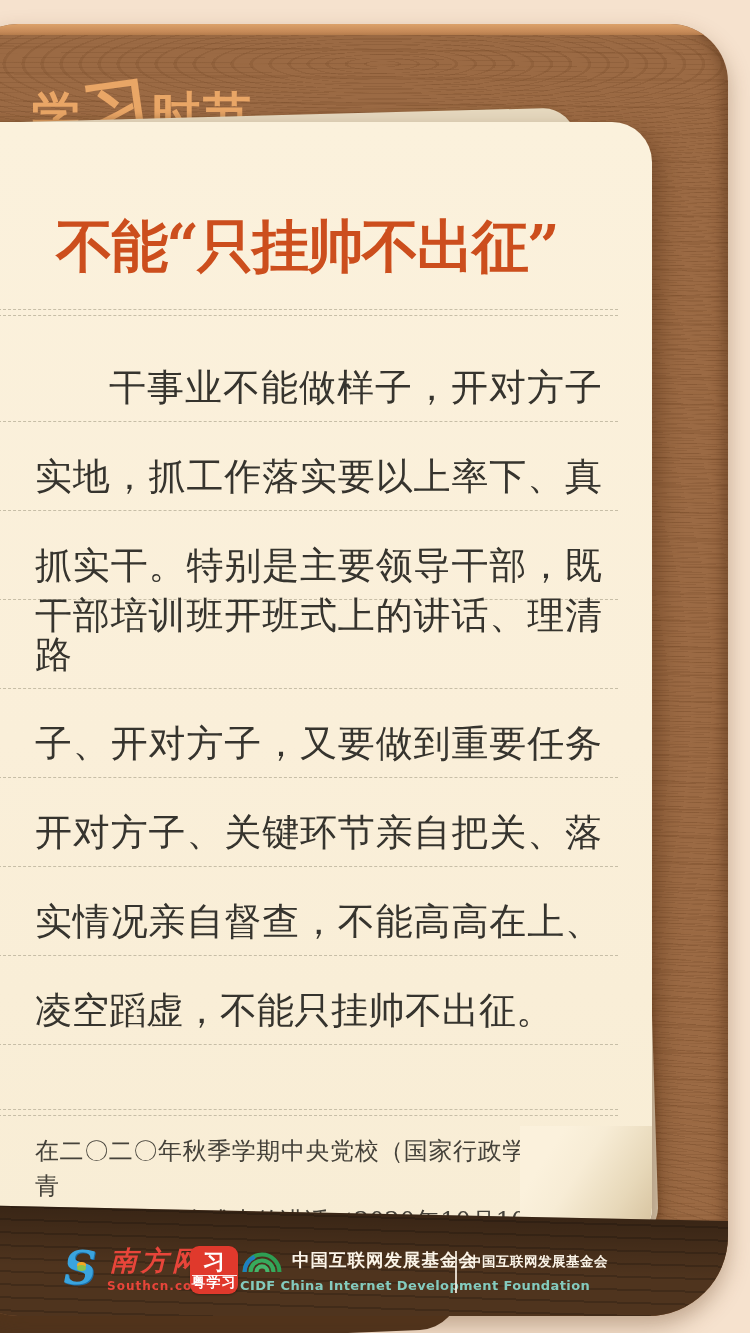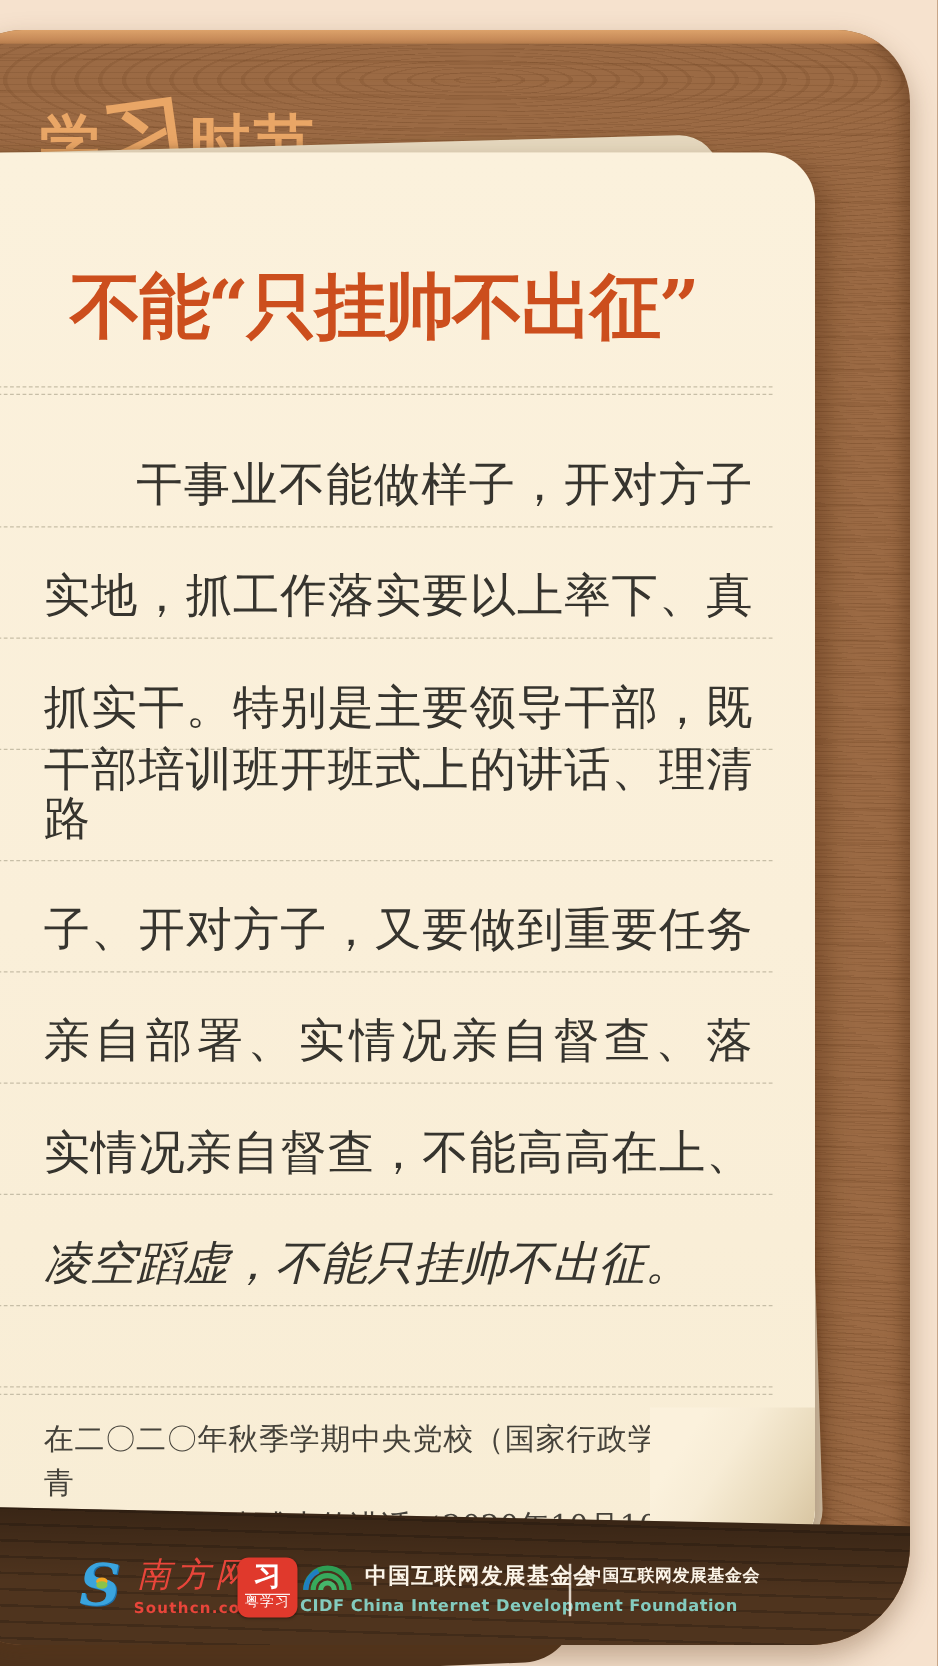--- a/index.html
+++ b/index.html
@@ -77,21 +77,21 @@
 
   .rows{margin:17px 0 0 58px;width:620px;}
   .row{
     height:89px;box-sizing:border-box;border-bottom:1px dashed #C7BEA7;
     display:flex;align-items:flex-end;padding:0 16px 13px 37px;
     font-family:"DejaVu Serif", serif;font-size:37px;line-height:1.05;
     color:#36342E;
   }
   .row span{display:block;width:100%;text-align:justify;text-align-last:justify;}
   .row.first span{text-indent:2em;}
-  .row.last span{text-align-last:left;font-style:italic;}
+  .row.last span{text-align-last:left;}
 
   .attribution{
     margin:18px 0 0 95px;width:565px;
     font-family:"DejaVu Serif", serif;font-size:24px;line-height:35px;color:#45423A;
   }
   .attribution .just{text-align:justify;text-align-last:justify;}
 
   
   .band{
     position:absolute;left:0;top:1181px;width:100%;height:170px;
@@ -105,30 +105,30 @@
   
   .footer{position:absolute;left:0;top:0;width:100%;height:100%;}
   .sc{position:absolute;left:98px;top:1222px;display:flex;align-items:flex-start;}
   .sc-icon{
     width:44px;height:46px;font-family:"DejaVu Serif", serif;font-weight:900;font-style:italic;
     font-size:46px;line-height:44px;color:#3AA4DE;text-align:center;
     text-shadow:1px 1px 0 #1D6FA8;position:relative;
   }
   .sc-icon i{position:absolute;left:19px;top:19px;width:9px;height:6px;border-radius:50%;background:#8BC34A;box-shadow:0 -3px 0 #F5A623;}
   .sc-text{margin-left:5px;display:flex;flex-direction:column;align-items:center;}
-  .sc-name{font-family:"DejaVu Serif", serif;font-size:27px;line-height:30px;font-weight:400;color:#E8453A;letter-spacing:4px;font-style:italic;}
+  .sc-name{font-family:"DejaVu Serif", serif;font-size:27px;line-height:30px;font-weight:700;color:#E8453A;letter-spacing:4px;font-style:italic;}
   .sc-domain{font-size:12px;font-weight:700;color:#E8453A;letter-spacing:1px;margin-top:3px;}
 
   .yx{
     position:absolute;left:230px;top:1222px;width:48px;height:48px;border-radius:9px;
     background:#E0392C;display:flex;flex-direction:column;align-items:center;justify-content:flex-start;
     box-shadow:0 1px 2px rgba(0,0,0,.3);
   }
   .yx-glyph{color:#fff;font-family:"DejaVu Serif", serif;font-weight:900;font-size:22px;line-height:26px;margin-top:2px;}
-  .yx-label{color:#fff;font-size:11px;line-height:10px;font-weight:400;letter-spacing:1px;border-top:1px solid rgba(255,255,255,.9);padding-top:1px;margin-top:1px;}
+  .yx-label{color:#fff;font-size:14px;line-height:10px;font-weight:700;letter-spacing:1px;border-top:1px solid rgba(255,255,255,.9);padding-top:1px;margin-top:1px;}
 
   .cidf{position:absolute;left:280px;top:1222px;display:flex;flex-direction:column;}
   .cidf-top{display:flex;align-items:center;}
   .cidf-name{margin-left:8px;color:#FBF4E8;font-size:17.5px;font-weight:700;letter-spacing:1px;font-family:"DejaVu Sans", sans-serif;}
   .cidf-sub{margin-top:4px;color:#84CBBE;font-size:13px;letter-spacing:0.4px;font-weight:700;}
 
   .divider{position:absolute;left:495px;top:1227px;width:2px;height:42px;background:rgba(248,240,228,.85);}
   .credit{position:absolute;left:508px;top:1227px;color:#FBF4E8;font-size:13.5px;font-weight:700;line-height:20px;letter-spacing:0.5px;}
 </style>
 </head>
@@ -168,21 +168,21 @@
         <div class="row">
             <span>抓实干。特别是主要领导干部，既</span>
           </div>
         <div class="row">
             <span>干部培训班开班式上的讲话、理清路</span>
           </div>
         <div class="row">
             <span>子、开对方子，又要做到重要任务</span>
           </div>
         <div class="row">
-            <span>亲自部署、实情况亲自督查、落</span>
+            <span>开对方子、关键环节亲自把关、落</span>
           </div>
         <div class="row">
             <span>实情况亲自督查，不能高高在上、</span>
           </div>
         <div class="row last">
             <span>凌空蹈虚，不能只挂帅不出征。</span>
           </div>
       </div>
 
       <div class="rule rule2"></div>

